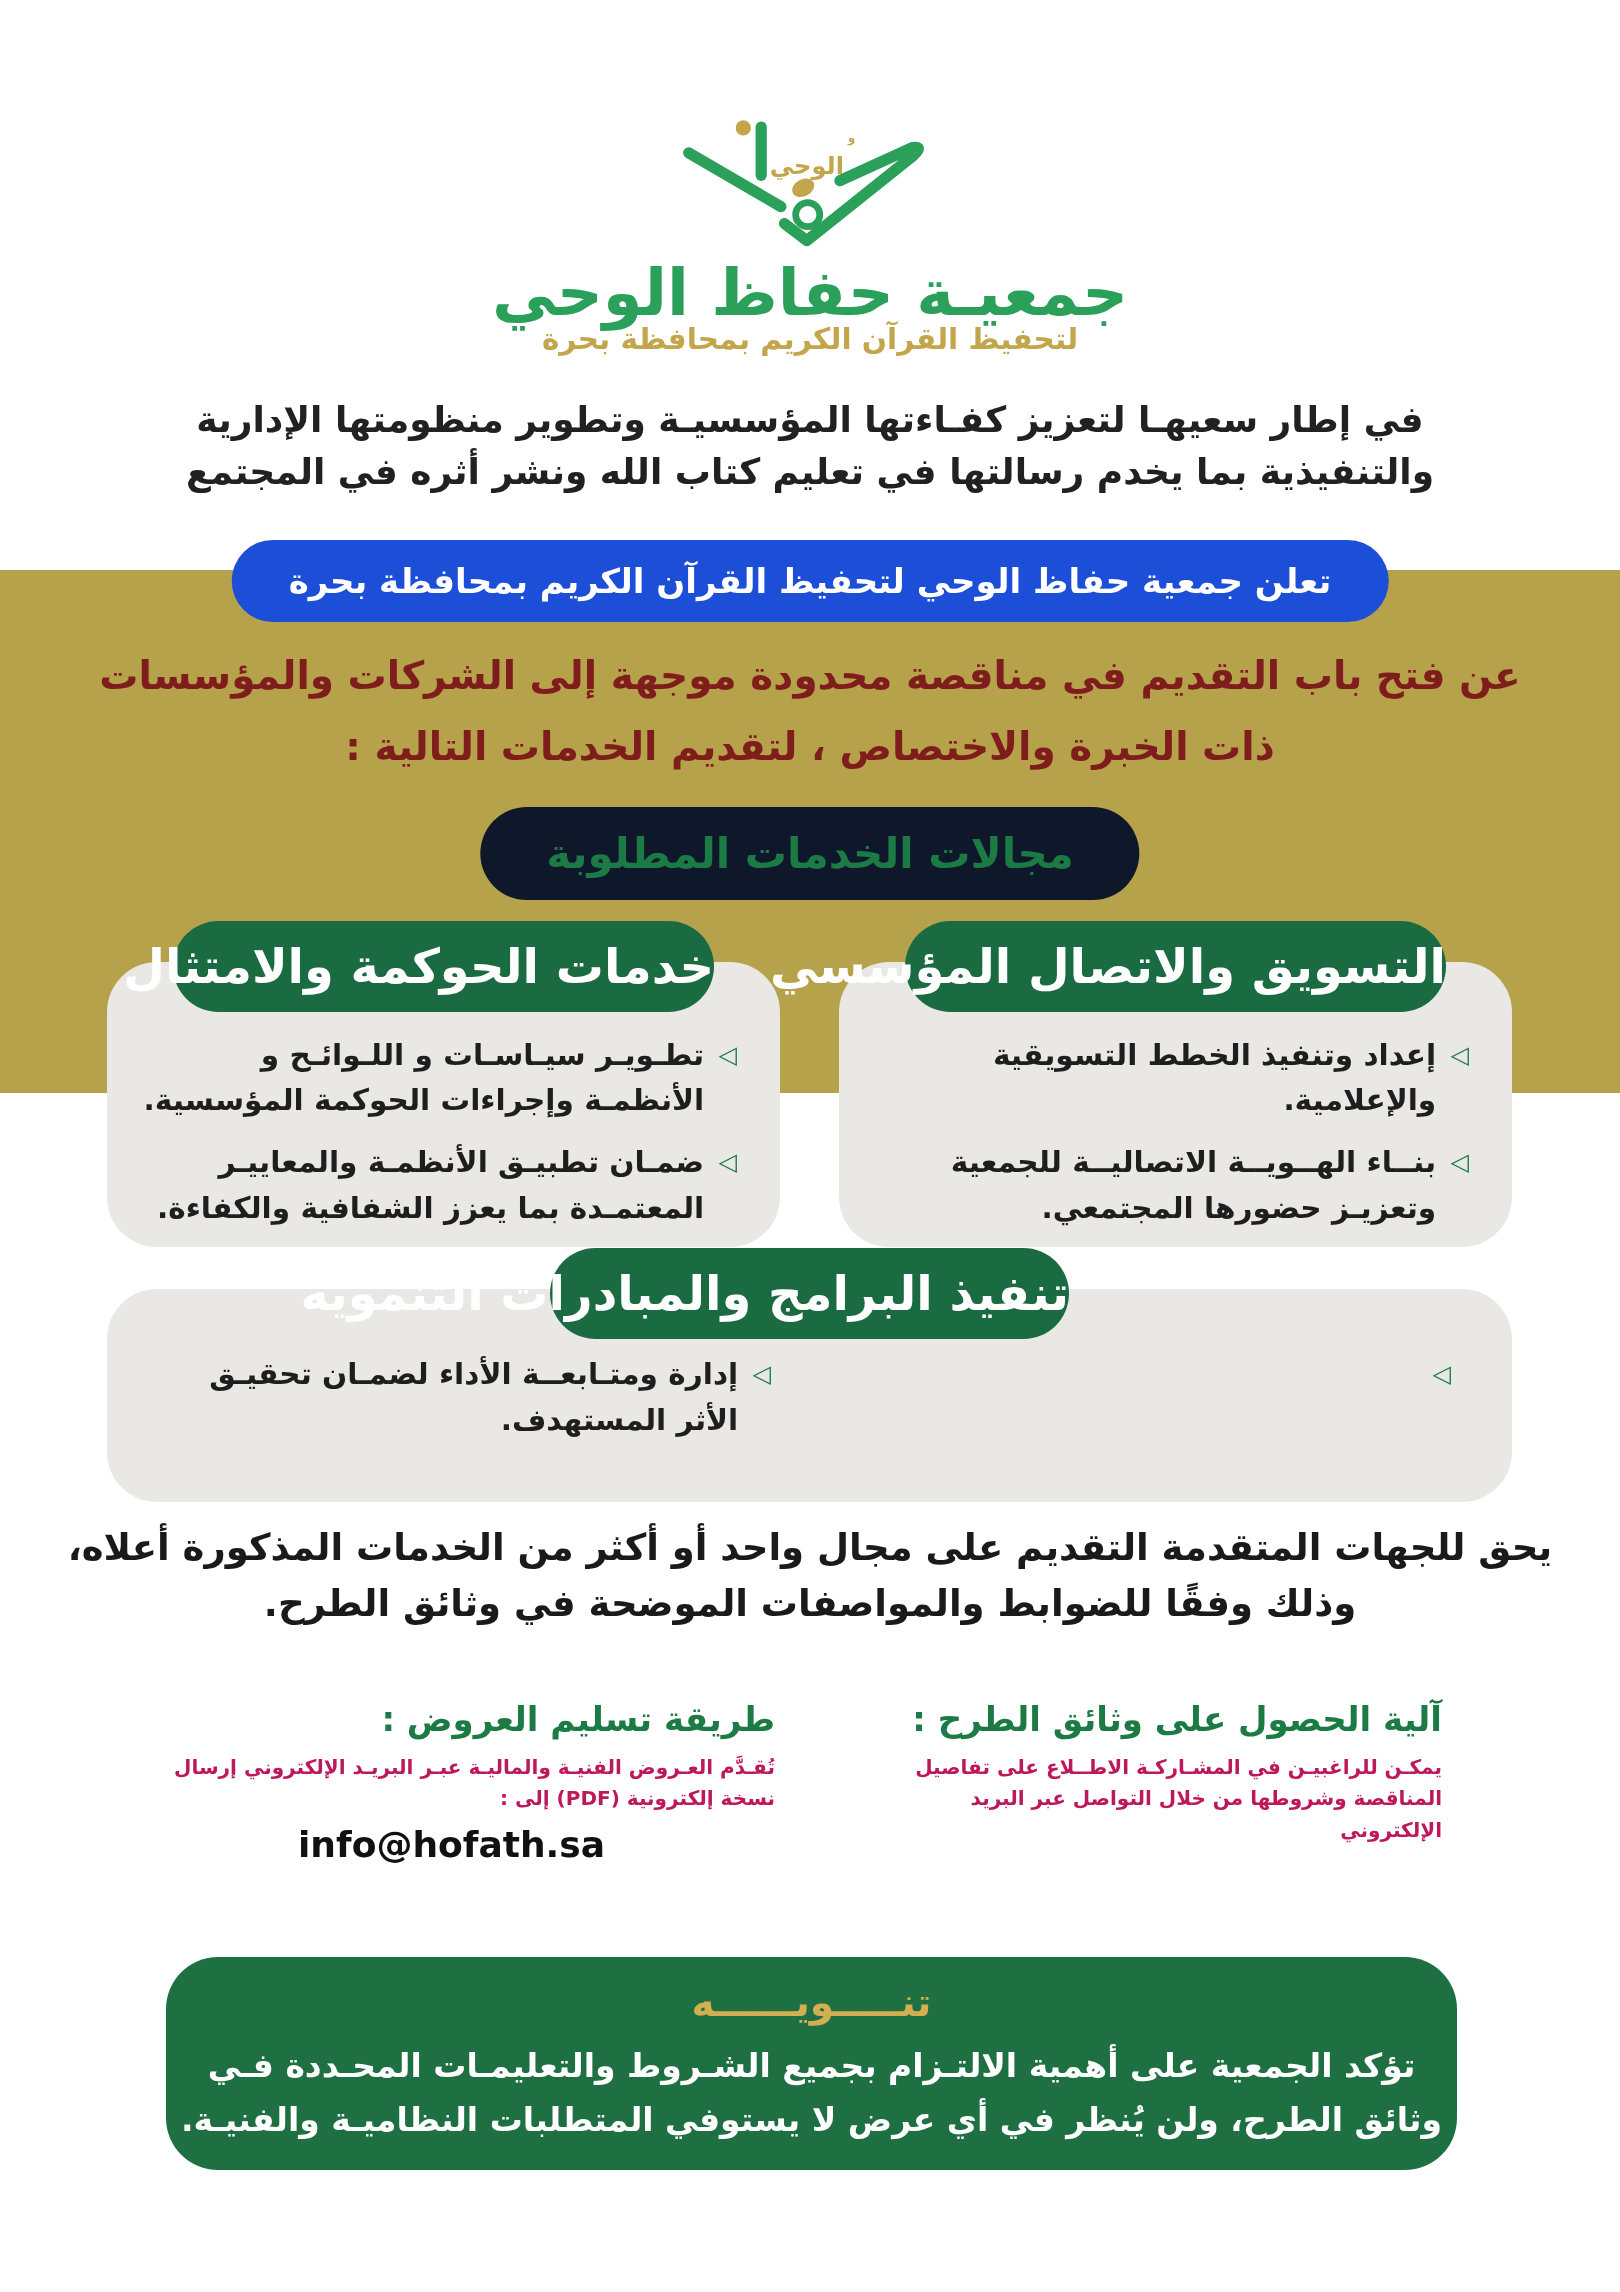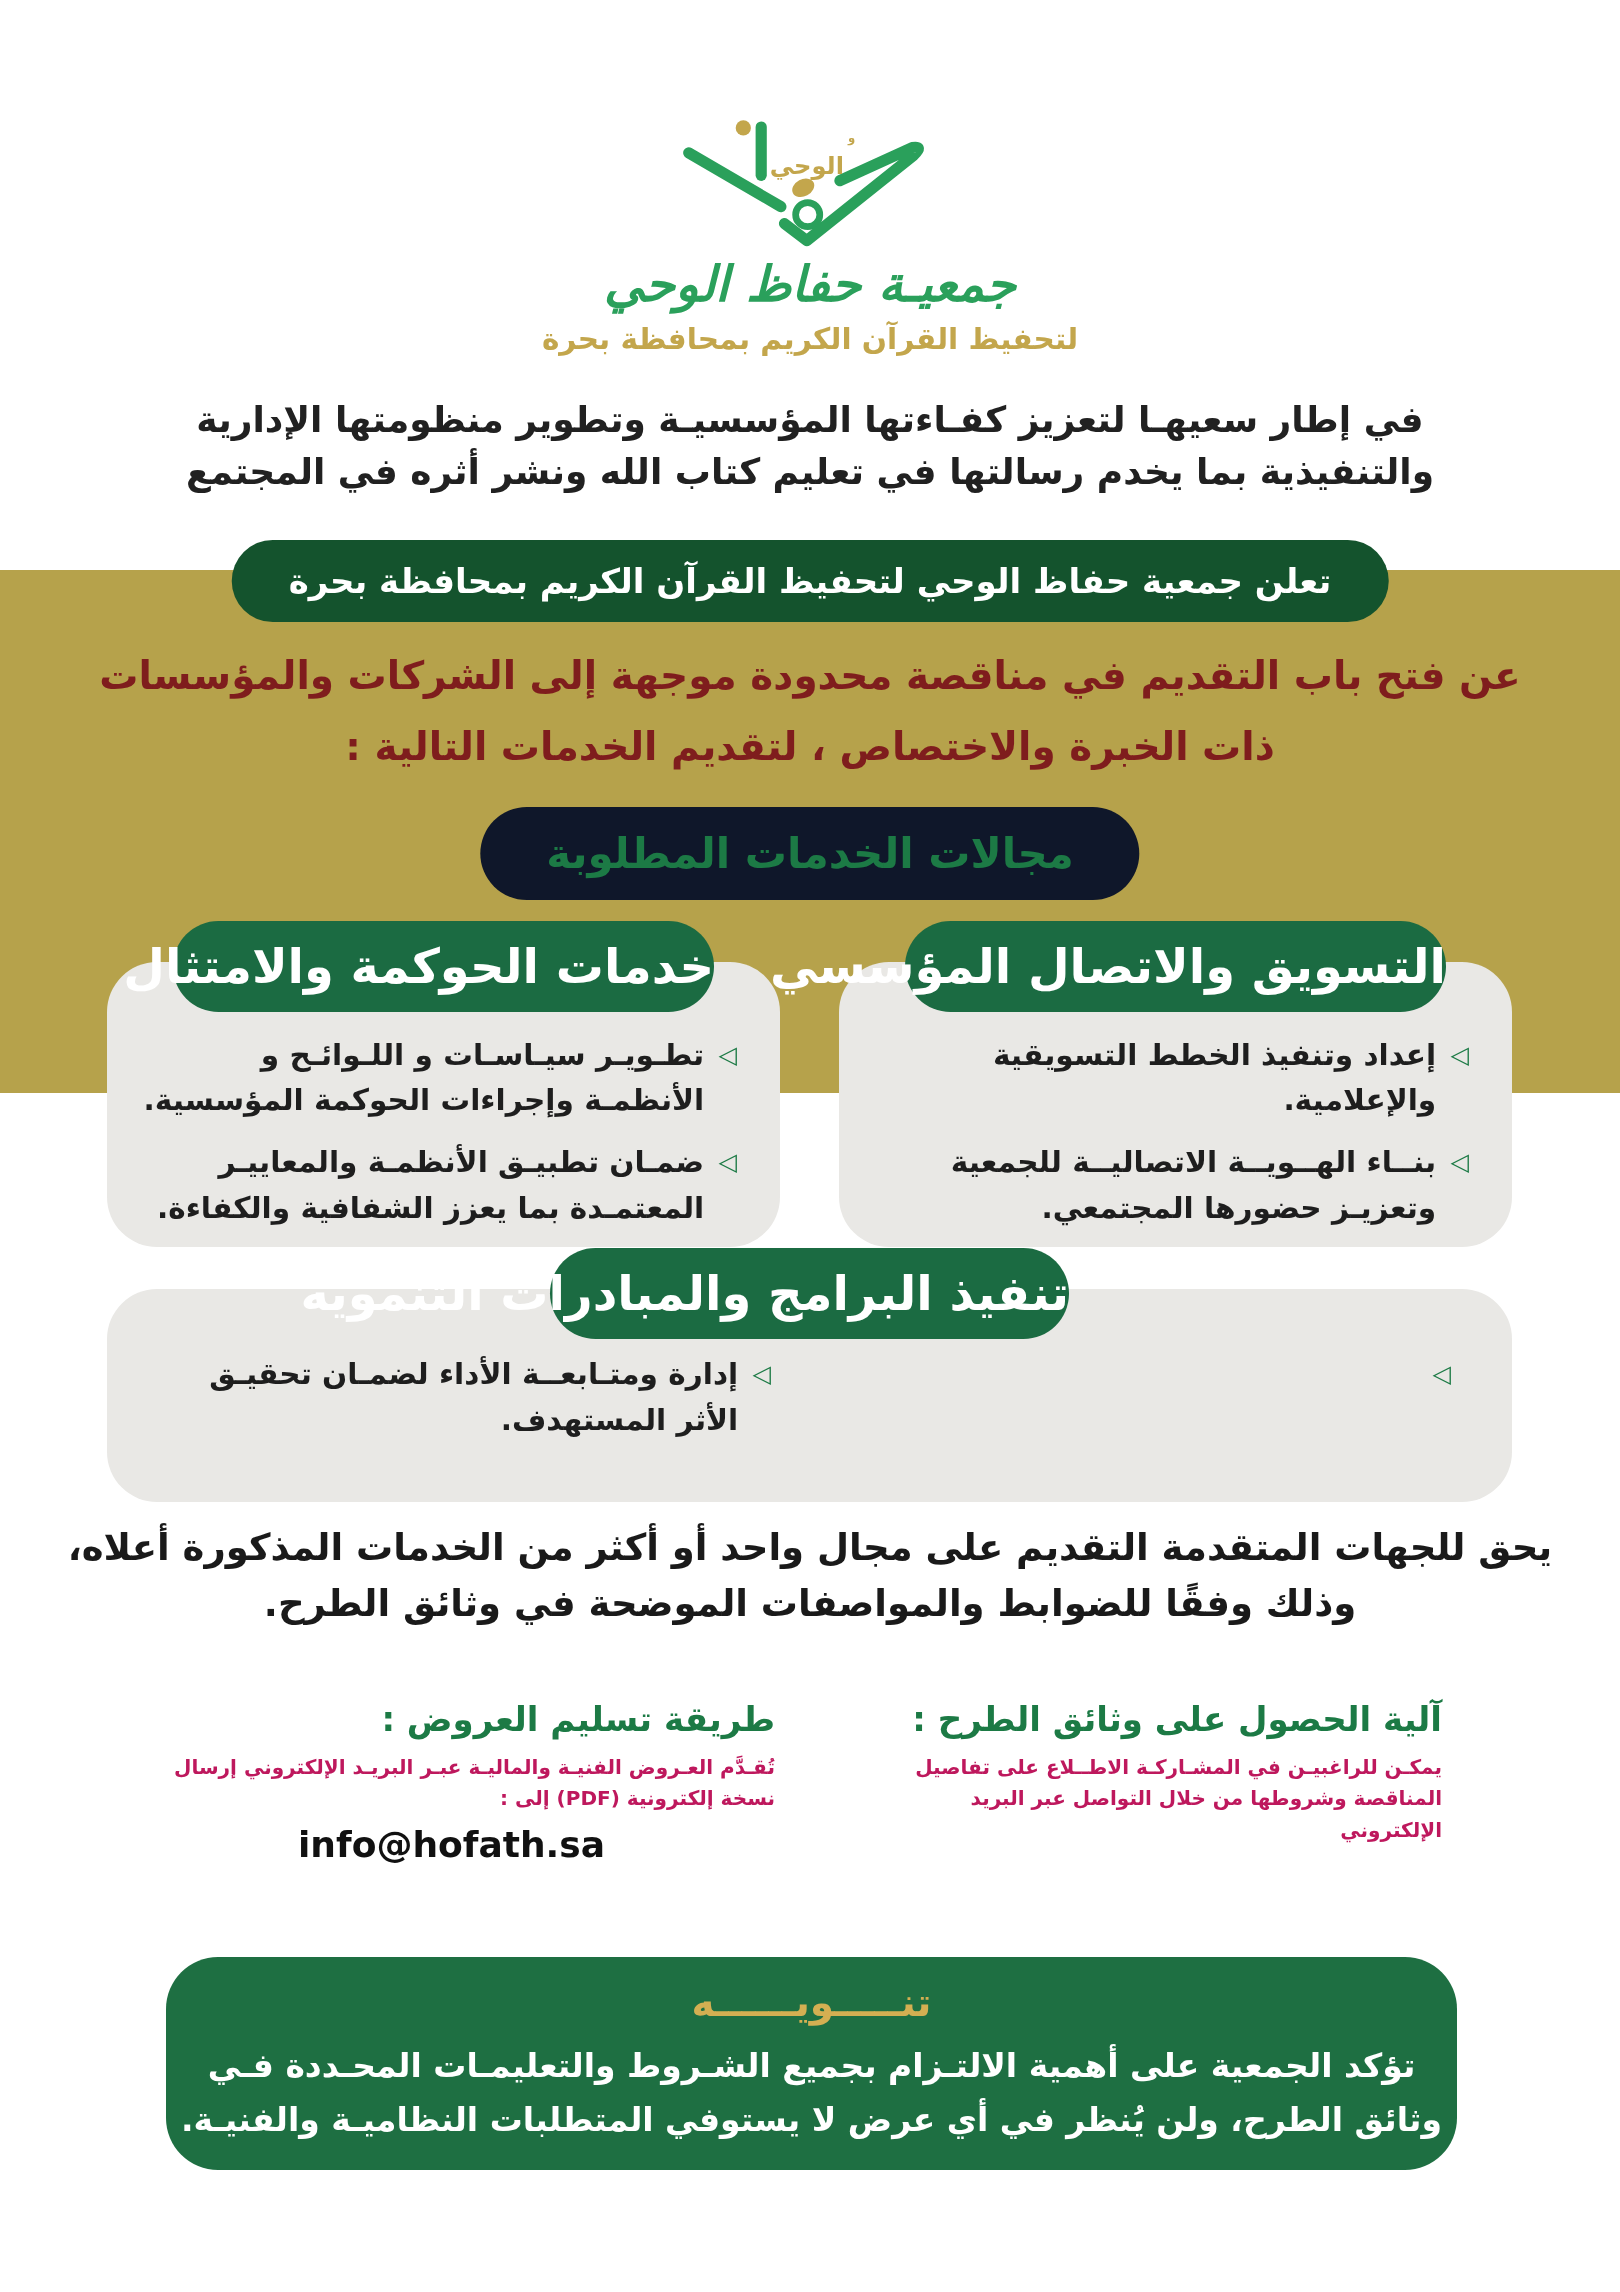--- a/index.html
+++ b/index.html
@@ -8,33 +8,33 @@
     font-family:"DejaVu Sans","Liberation Sans",sans-serif;
     font-weight:700;color:#1E1E1E;overflow:hidden;
   }
   .abs{position:absolute;}
   .center{left:0;right:0;text-align:center;}
 
   
   .logo{left:675px;top:93px;width:269px;height:161px;}
 
   
-  .brand-title{top:256px;font-size:49px;color:#2AA05B;letter-spacing:0.9px;font-style:italic;}
+  .brand-title{top:256px;font-size:64px;color:#2AA05B;letter-spacing:0.9px;}
   .brand-subtitle{top:322px;font-size:29.6px;color:#C3A64C;}
 
   
   .intro{top:394px;font-size:36px;line-height:1.45;color:#212121;}
 
   
   .gold-band{top:570px;left:0;width:1620px;height:523px;background:#B6A24B;}
 
   
   .announce-pill{
     top:540px;left:50%;transform:translateX(-50%);
-    background:#14532d;color:#ffffff;border-radius:41px;
+    background:#1d4ed8;color:#ffffff;border-radius:41px;
     height:82px;line-height:82px;padding:0 57px;font-size:34px;white-space:nowrap;
   }
   .announce-text{top:641px;font-size:39px;line-height:1.82;color:#7f1d1d;}
 
   
   .section-pill{
     top:807px;left:50%;transform:translateX(-50%);
     background:#0f172a;color:#1C7A45;border-radius:47px;
     height:93px;line-height:93px;padding:0 66px;font-size:42px;white-space:nowrap;
   }

